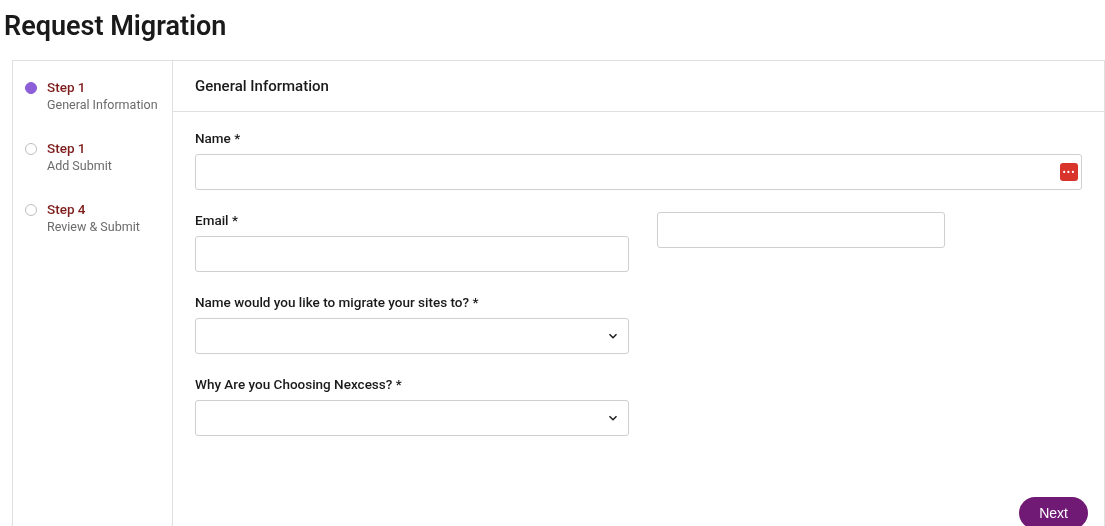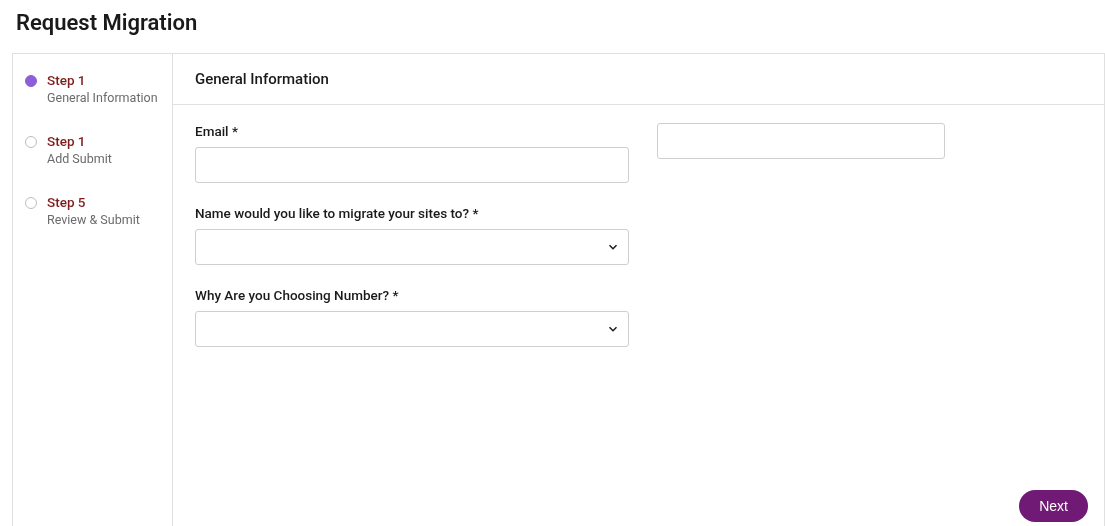--- a/index.html
+++ b/index.html
@@ -10,23 +10,23 @@
     body {
       font-family: -apple-system, BlinkMacSystemFont, "Segoe UI", Roboto, Helvetica, Arial, sans-serif;
       font-size: 14px;
       color: #1a1a1a;
       background: #fff;
       width: 1105px;
       height: 526px;
       overflow: hidden;
     }
     .page-title {
-      font-size: 22px;
+      font-size: 27px;
       font-weight: 600;
-      padding: 10px 0 18px 16px;
+      padding: 10px 0 18px 4px;
     }
     .container {
       display: flex;
       border: 1px solid #e0e0e0;
       margin-left: 12px;
       height: 478px;
       position: relative;
     }
     .sidebar {
       width: 160px;
@@ -169,31 +169,40 @@
     <div class="step">
       <div class="step-dot"></div>
       <div>
         <div class="step-label">Step 1</div>
         <div class="step-sub">Add Submit</div>
       </div>
     </div>
     <div class="step">
       <div class="step-dot"></div>
       <div>
-        <div class="step-label">Step 5</div>
+        <div class="step-label">Step 4</div>
         <div class="step-sub">Review &amp; Submit</div>
       </div>
     </div>
   </div>
 
   <div class="main">
     <div class="section-header">General Information</div>
 
     <div class="form-body">
 
+      <div class="form-row">
+        <div class="label-line">
+          <span>Name</span> <span class="req">*</span>
+        </div>
+        <div class="full-input-wrap">
+          <input type="text" class="text-input" value="" style="">
+          <div class="password-badge">•••</div>
+        </div>
+      </div>
 
       <div class="form-row row-flex">
         <div class="col-email">
           <div class="label-line">
             <span>Email</span> <span class="req">*</span>
           </div>
           <input type="text" class="text-input" value="" style="">
         </div>
         <div class="col-phone">
           <input type="text" class="text-input" value="" style="">
@@ -209,21 +218,21 @@
             <span></span>
             <svg class="chevron" width="14" height="14" viewBox="0 0 24 24" fill="none" stroke="#1a1a1a" stroke-width="2.5">
                 <polyline points="6 9 12 15 18 9"></polyline>
               </svg>
           </div>
         </div>
       </div>
 
       <div class="form-row">
         <div class="label-line">
-          <span>Why Are you Choosing Number?</span> <span class="req">*</span>
+          <span>Why Are you Choosing Nexcess?</span> <span class="req">*</span>
         </div>
         <div class="col-why">
           <div class="select-box">
             <span></span>
             <svg class="chevron" width="14" height="14" viewBox="0 0 24 24" fill="none" stroke="#1a1a1a" stroke-width="2.5">
                 <polyline points="6 9 12 15 18 9"></polyline>
               </svg>
           </div>
         </div>
       </div>

